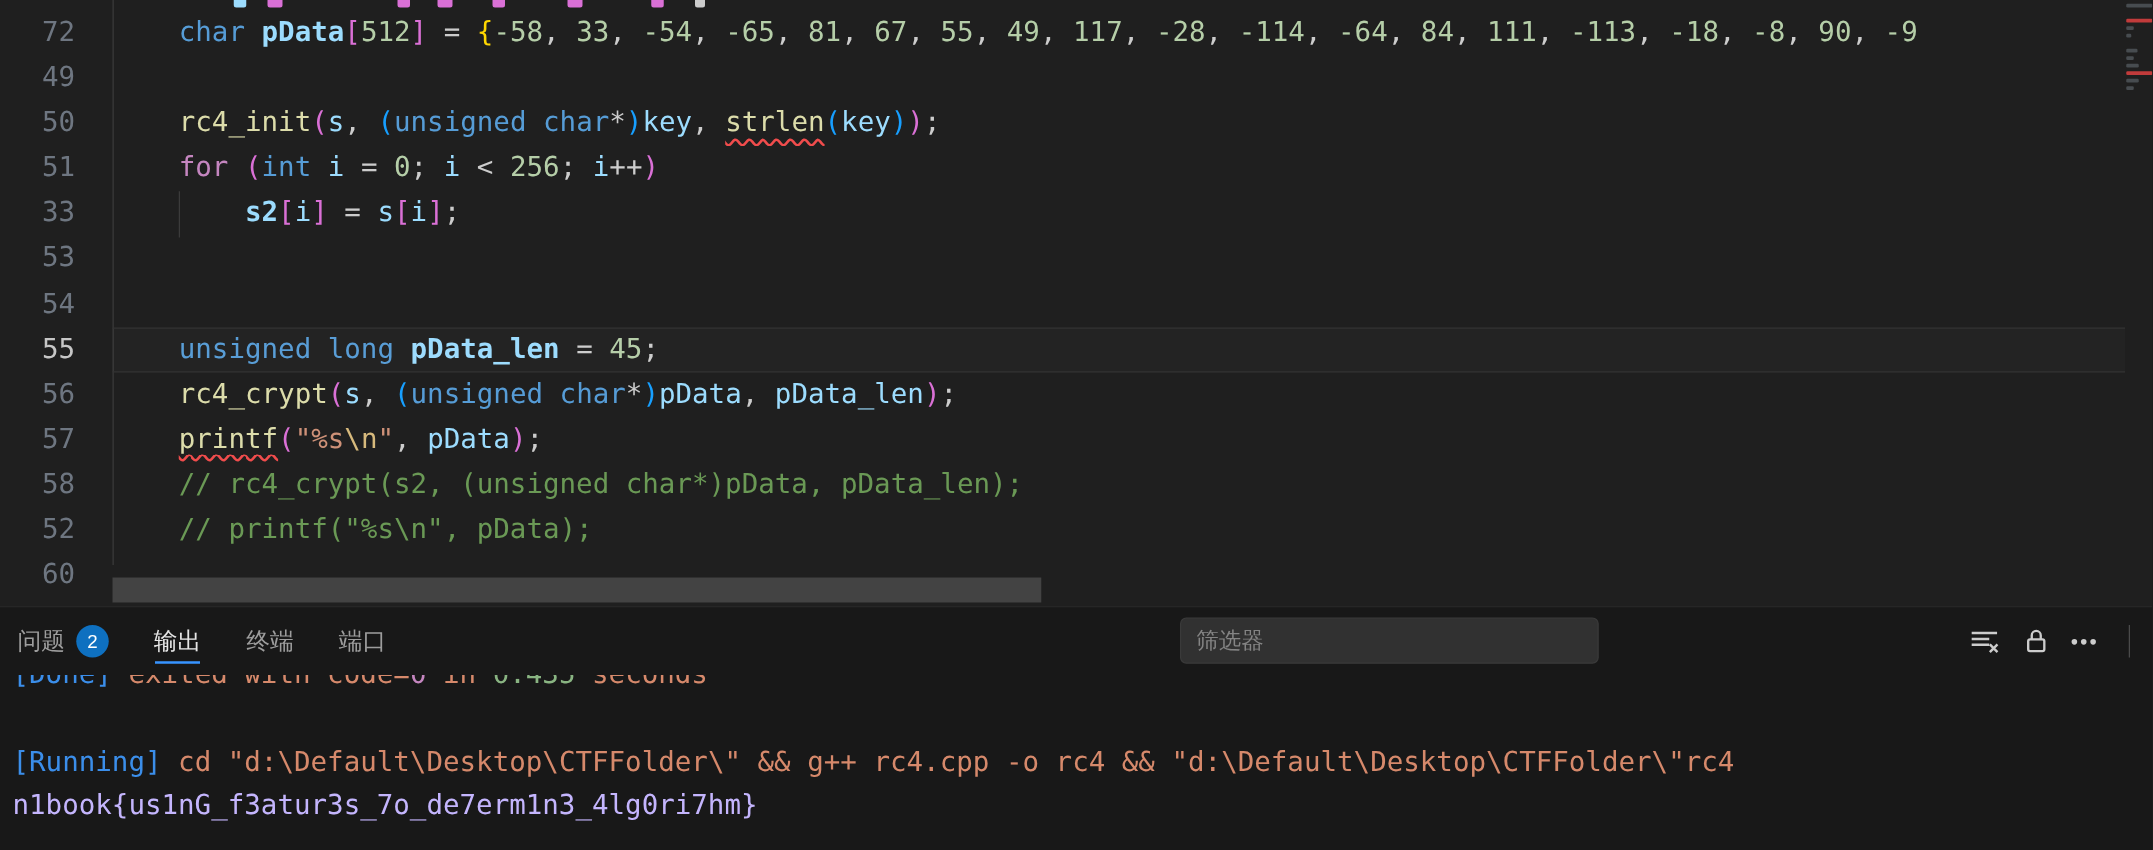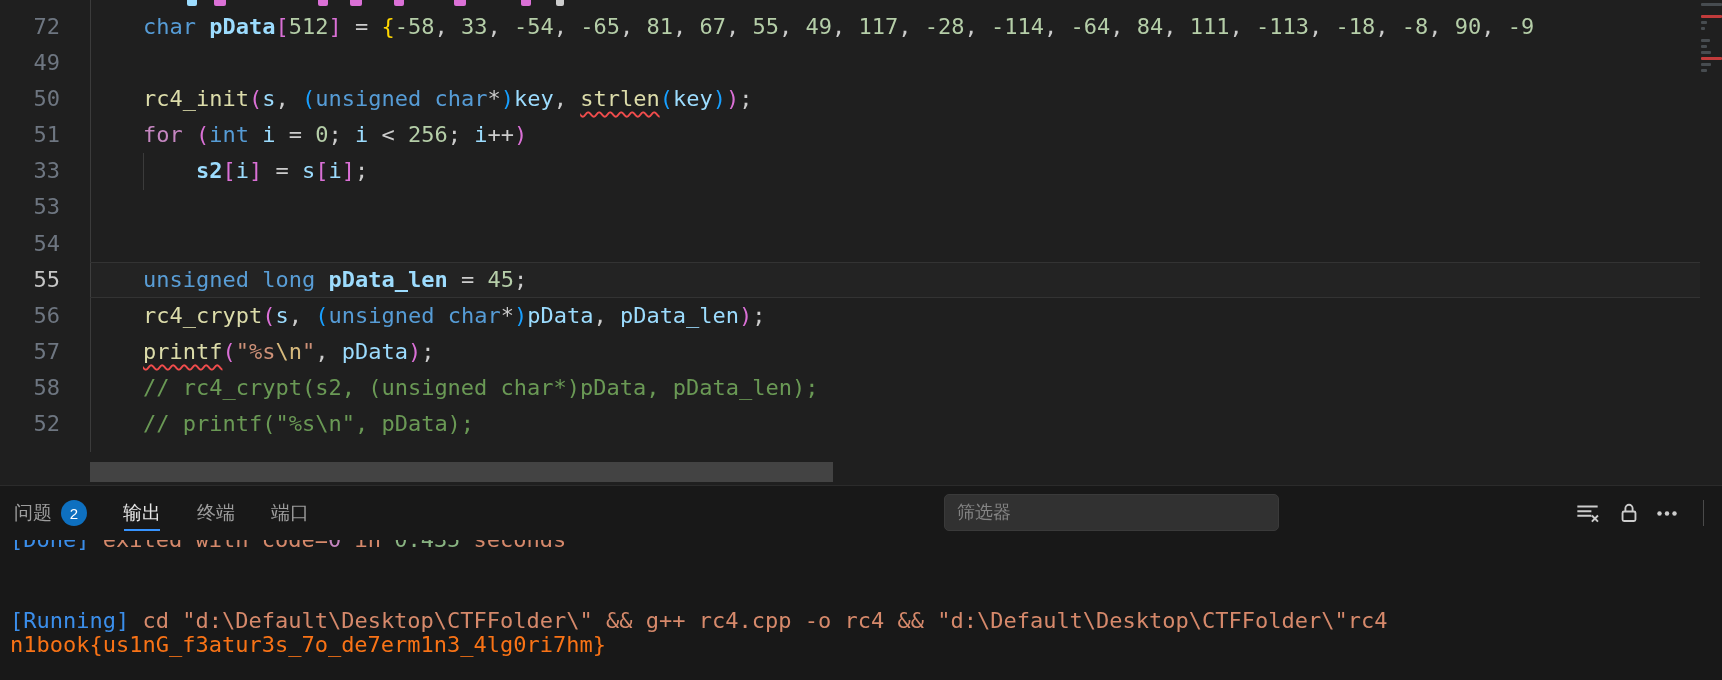--- a/index.html
+++ b/index.html
@@ -106,20 +106,24 @@
         <span class="code"><span style="color: rgb(204, 204, 204);">    </span><span class="err" style="color: rgb(220, 220, 170);">printf</span><span style="color: rgb(218, 112, 214);">(</span><span style="color: rgb(206, 145, 120);">"%s</span><span style="color: rgb(215, 186, 125);">\n</span><span style="color: rgb(206, 145, 120);">"</span><span style="color: rgb(204, 204, 204);">, </span><span style="color: rgb(156, 220, 254);">pData</span><span style="color: rgb(218, 112, 214);">)</span><span style="color: rgb(204, 204, 204);">;</span></span>
       </div>
       <div class="row">
         <span class="ln">58</span>
         <span class="code"><span style="color: rgb(204, 204, 204);">    </span><span style="color: rgb(106, 153, 85);">// rc4_crypt(s2, (unsigned char*)pData, pData_len);</span></span>
       </div>
       <div class="row">
         <span class="ln">52</span>
         <span class="code"><span style="color: rgb(204, 204, 204);">    </span><span style="color: rgb(106, 153, 85);">// printf("%s\n", pData);</span></span>
       </div>
+      <div class="row">
+        <span class="ln">60</span>
+        <span class="code"></span>
+      </div>
     </div>
   <div class="hscroll"></div>
   <div class="minimap" id="minimap">
       <div class="mbar" style="top: 3px; left: 1px; width: 21px; background: rgb(71, 76, 80);"></div>
       <div class="mbar" style="top: 15px; left: 1px; width: 21px; background: rgb(193, 59, 59);"></div>
       <div class="mbar" style="top: 21px; left: 1px; width: 6px; background: rgb(71, 76, 80);"></div>
       <div class="mbar" style="top: 27px; left: 1px; width: 4px; background: rgb(71, 76, 80);"></div>
       <div class="mbar" style="top: 39px; left: 1px; width: 9px; background: rgb(71, 76, 80);"></div>
       <div class="mbar" style="top: 45px; left: 1px; width: 6px; background: rgb(71, 76, 80);"></div>
       <div class="mbar" style="top: 51px; left: 1px; width: 10px; background: rgb(71, 76, 80);"></div>
@@ -163,16 +167,16 @@
       <svg viewBox="0 0 16 16" width="24" height="24" fill="#cccccc">
         <circle cx="3" cy="8.3" r="1.5"></circle>
           <circle cx="8" cy="8.3" r="1.5"></circle>
           <circle cx="13" cy="8.3" r="1.5"></circle>
       </svg>
     </div>
     <div class="vdivider"></div>
   </div>
   <div class="panel-output" id="panel-output">
       <div class="outrow" style="top: -17px;"><span style="color: rgb(59, 142, 234);">[Done]</span><span style="color: rgb(214, 137, 107);"> exited with code=</span><span style="color: rgb(197, 134, 192);">0</span><span style="color: rgb(214, 137, 107);"> in </span><span style="color: rgb(137, 180, 130);">0.435</span><span style="color: rgb(214, 137, 107);"> seconds</span></div>
-      <div class="outrow" style="top: 54px; margin-top: 10px;"><span style="color: rgb(59, 142, 234);">[Running]</span><span style="color: rgb(214, 137, 107);"> cd "d:\Default\Desktop\CTFFolder\" &amp;&amp; g++ rc4.cpp -o rc4 &amp;&amp; "d:\Default\Desktop\CTFFolder\"rc4</span></div>
-      <div class="outrow" style="top: 88px;"><span style="color: #f97316;">n1book{us1nG_f3atur3s_7o_de7erm1n3_4lg0ri7hm}</span></div>
+      <div class="outrow" style="top: 54px;"><span style="color: rgb(59, 142, 234);">[Running]</span><span style="color: rgb(214, 137, 107);"> cd "d:\Default\Desktop\CTFFolder\" &amp;&amp; g++ rc4.cpp -o rc4 &amp;&amp; "d:\Default\Desktop\CTFFolder\"rc4</span></div>
+      <div class="outrow" style="top: 88px;"><span style="color: #c4b5fd;">n1book{us1nG_f3atur3s_7o_de7erm1n3_4lg0ri7hm}</span></div>
     </div>
 </div>
 
 </body></html>

